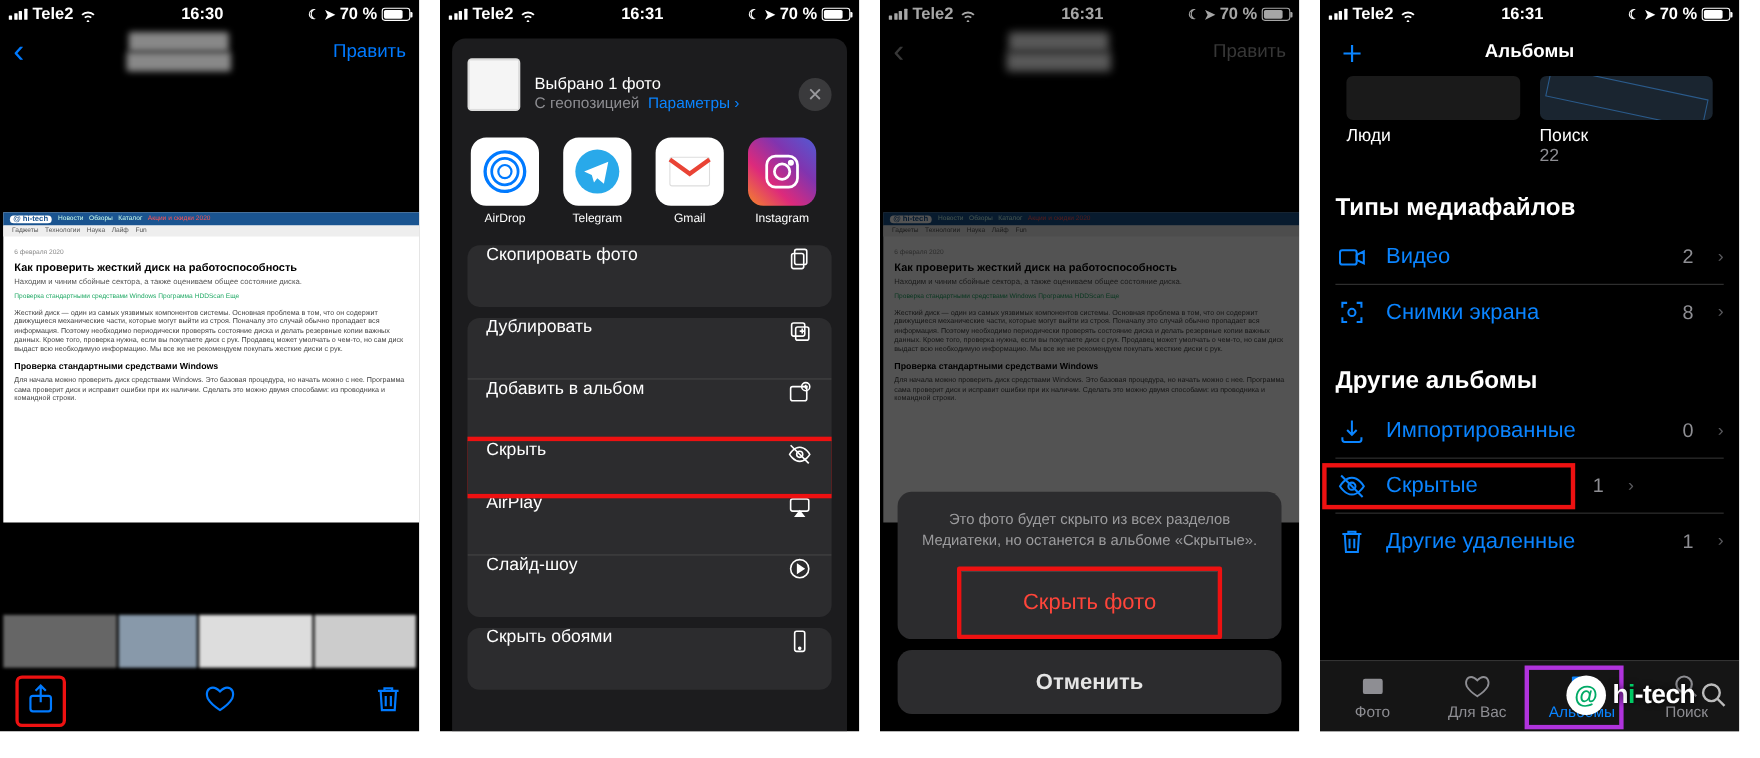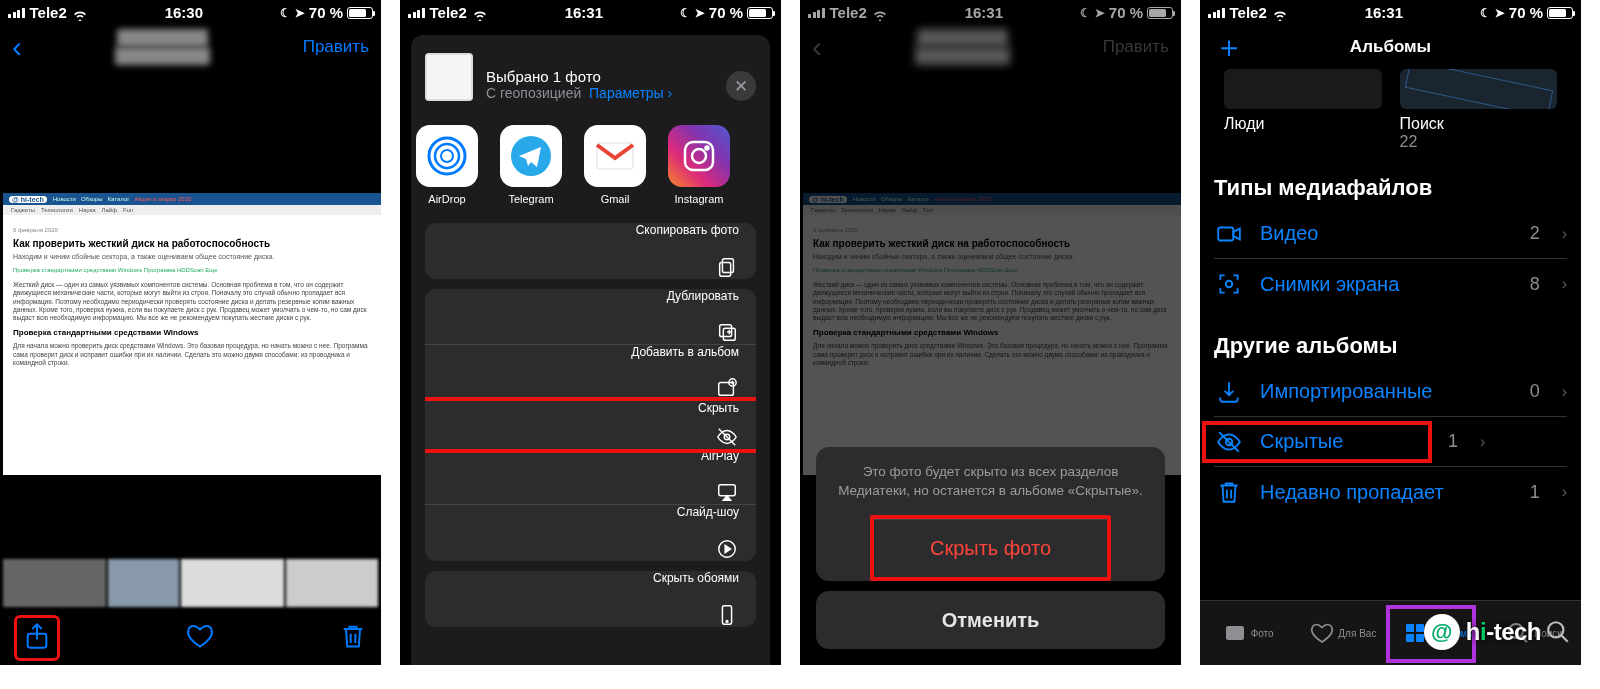--- a/index.html
+++ b/index.html
@@ -51,31 +51,31 @@
 .share-hl{border:3px solid #ee1111;border-radius:6px;padding:4px 6px;}
 .sheet{position:absolute;left:11px;right:11px;top:35px;bottom:0;background:#1c1c1e;border-radius:12px 12px 0 0;overflow:hidden;}
 .sheet-head{display:flex;align-items:flex-end;padding:18px 14px 14px 14px;gap:13px;}
 .thumb{width:48px;height:48px;background:#ddd;border-radius:4px;flex-shrink:0;position:relative;overflow:hidden;}
 .thumb-inner{position:absolute;inset:2px;background:#f5f5f5;}
 .sheet-head-txt{flex:1;}
 .sh-t1{font-size:15px;color:#fff;}
 .sh-t2{font-size:14px;color:#8e8e93;}
 .sh-t2 .link{color:#0a84ff;}
 .close-x{width:30px;height:30px;border-radius:15px;background:#3a3a3c;display:flex;align-items:center;justify-content:center;color:#9a9a9e;font-size:17px;}
-.app-row{display:flex;gap:20px;padding:10px 4px 18px;overflow:hidden;}
+.app-row{display:flex;gap:20px;padding:10px 16px 18px;overflow:hidden;}
 .app{display:flex;flex-direction:column;align-items:center;gap:6px;width:64px;}
 .app-ico{width:62px;height:62px;border-radius:14px;display:flex;align-items:center;justify-content:center;}
 .app-lbl{font-size:11px;color:#fff;white-space:nowrap;}
 .airdrop-ico{background:#fff;}
 .tg-ico{background:#fff;}
 .gm-ico{background:#fff;}
 .ig-ico{background:linear-gradient(45deg,#f58529,#dd2a7b,#8134af,#515bd4);}
 .actions{margin:0 14px;}
 .act-group{background:#2c2c2e;border-radius:11px;margin-bottom:10px;overflow:hidden;}
-.act-row{display:flex;align-items:flex-end;justify-content:space-between;padding:0 17px;height:56px;border-bottom:0.5px solid #444;font-size:12px;flex-direction:column;}
+.act-row{display:flex;align-items:flex-start;justify-content:space-between;padding:0 17px;height:56px;border-bottom:0.5px solid #444;font-size:16px;}
 .act-row:last-child{border-bottom:none;}
 .act-ico{color:#fff;width:24px;height:24px;display:flex;align-items:center;justify-content:center;}
 .act-ico svg{width:22px;height:22px;}
 .hide-hl{border:4px solid #ee1111;margin:-4px;position:relative;}
 
 
 .dim{position:absolute;inset:0;background:rgba(0,0,0,0.35);}
 .alert{position:absolute;left:16px;right:16px;bottom:16px;}
 .alert-box{background:#2c2c2e;border-radius:13px;padding:16px 16px 0;margin-bottom:10px;}
 .alert-msg{color:#9c9c9e;font-size:13.5px;text-align:center;line-height:1.4;padding-bottom:14px;}
@@ -98,21 +98,21 @@
 .type-list{padding:0 14px;}
 .type-row{display:flex;align-items:center;height:50px;border-bottom:0.5px solid #333;gap:16px;}
 .type-row:last-child{border-bottom:none;}
 .type-ico{width:30px;display:flex;justify-content:center;color:#0a84ff;}
 .type-ico svg{width:26px;height:26px;}
 .type-lbl{flex:1;font-size:20px;color:#0a84ff;}
 .type-cnt{font-size:18px;color:#8e8e93;}
 .type-chev{color:#5a5a5e;font-size:16px;margin-left:6px;}
 .hidden-hl{border:4px solid #ee1111;margin-left:-12px;padding-left:8px;width:230px;}
 .tab-bar{position:absolute;bottom:0;left:0;right:0;height:65px;background:rgba(22,22,22,0.95);border-top:0.5px solid #333;display:flex;}
-.tab{flex:1;display:flex;flex-direction:row;align-items:center;justify-content:center;gap:3px;color:#8e8e93;font-size:10px;}
+.tab{flex:1;display:flex;flex-direction:column;align-items:center;justify-content:center;gap:3px;color:#8e8e93;font-size:14px;}
 .tab.active{color:#0a84ff;}
 .tab svg{width:26px;height:24px;}
 .ht-overlay{position:absolute;right:0;bottom:8px;height:50px;display:flex;align-items:center;padding:0 10px;}
 .ht-badge{background:#fff;color:#0a6;border-radius:20px;width:36px;height:36px;display:flex;align-items:center;justify-content:center;font-size:22px;font-weight:bold;margin-right:6px;}
 .ht-text{font-size:24px;font-weight:bold;color:#fff;letter-spacing:-0.5px;text-shadow:0 0 6px rgba(0,0,0,0.8);}
 .ht-text .i{color:#0c6;}
 .tab-hl{position:absolute;border:4px solid #b033dd;width:90px;height:58px;bottom:2px;left:186px;}
 .blur-title{filter:blur(4px);background:#888;display:inline-block;color:transparent;border-radius:2px;}
 </style>
 </head>
@@ -518,21 +518,21 @@
       </div>
       <span class="type-cnt">1</span>
         <span class="type-chev">›</span>
     </div>
     <div class="type-row">
       <span class="type-ico">
           <svg viewBox="0 0 24 24" fill="none" stroke="#0a84ff" stroke-width="1.7">
             <path d="M4 6h16M9 6V4h6v2M6 6l1 15h10l1-15M10 10v8M14 10v8"></path>
           </svg>
         </span>
-      <span class="type-lbl">Недавно пропадает</span>
+      <span class="type-lbl">Другие удаленные</span>
         <span class="type-cnt">1</span>
         <span class="type-chev">›</span>
     </div>
   </div>
 
   <div class="tab-bar">
     <div class="tab">
         <svg viewBox="0 0 24 24" fill="currentColor">
           <rect x="3" y="5" width="18" height="14" rx="2"></rect>
         </svg>

